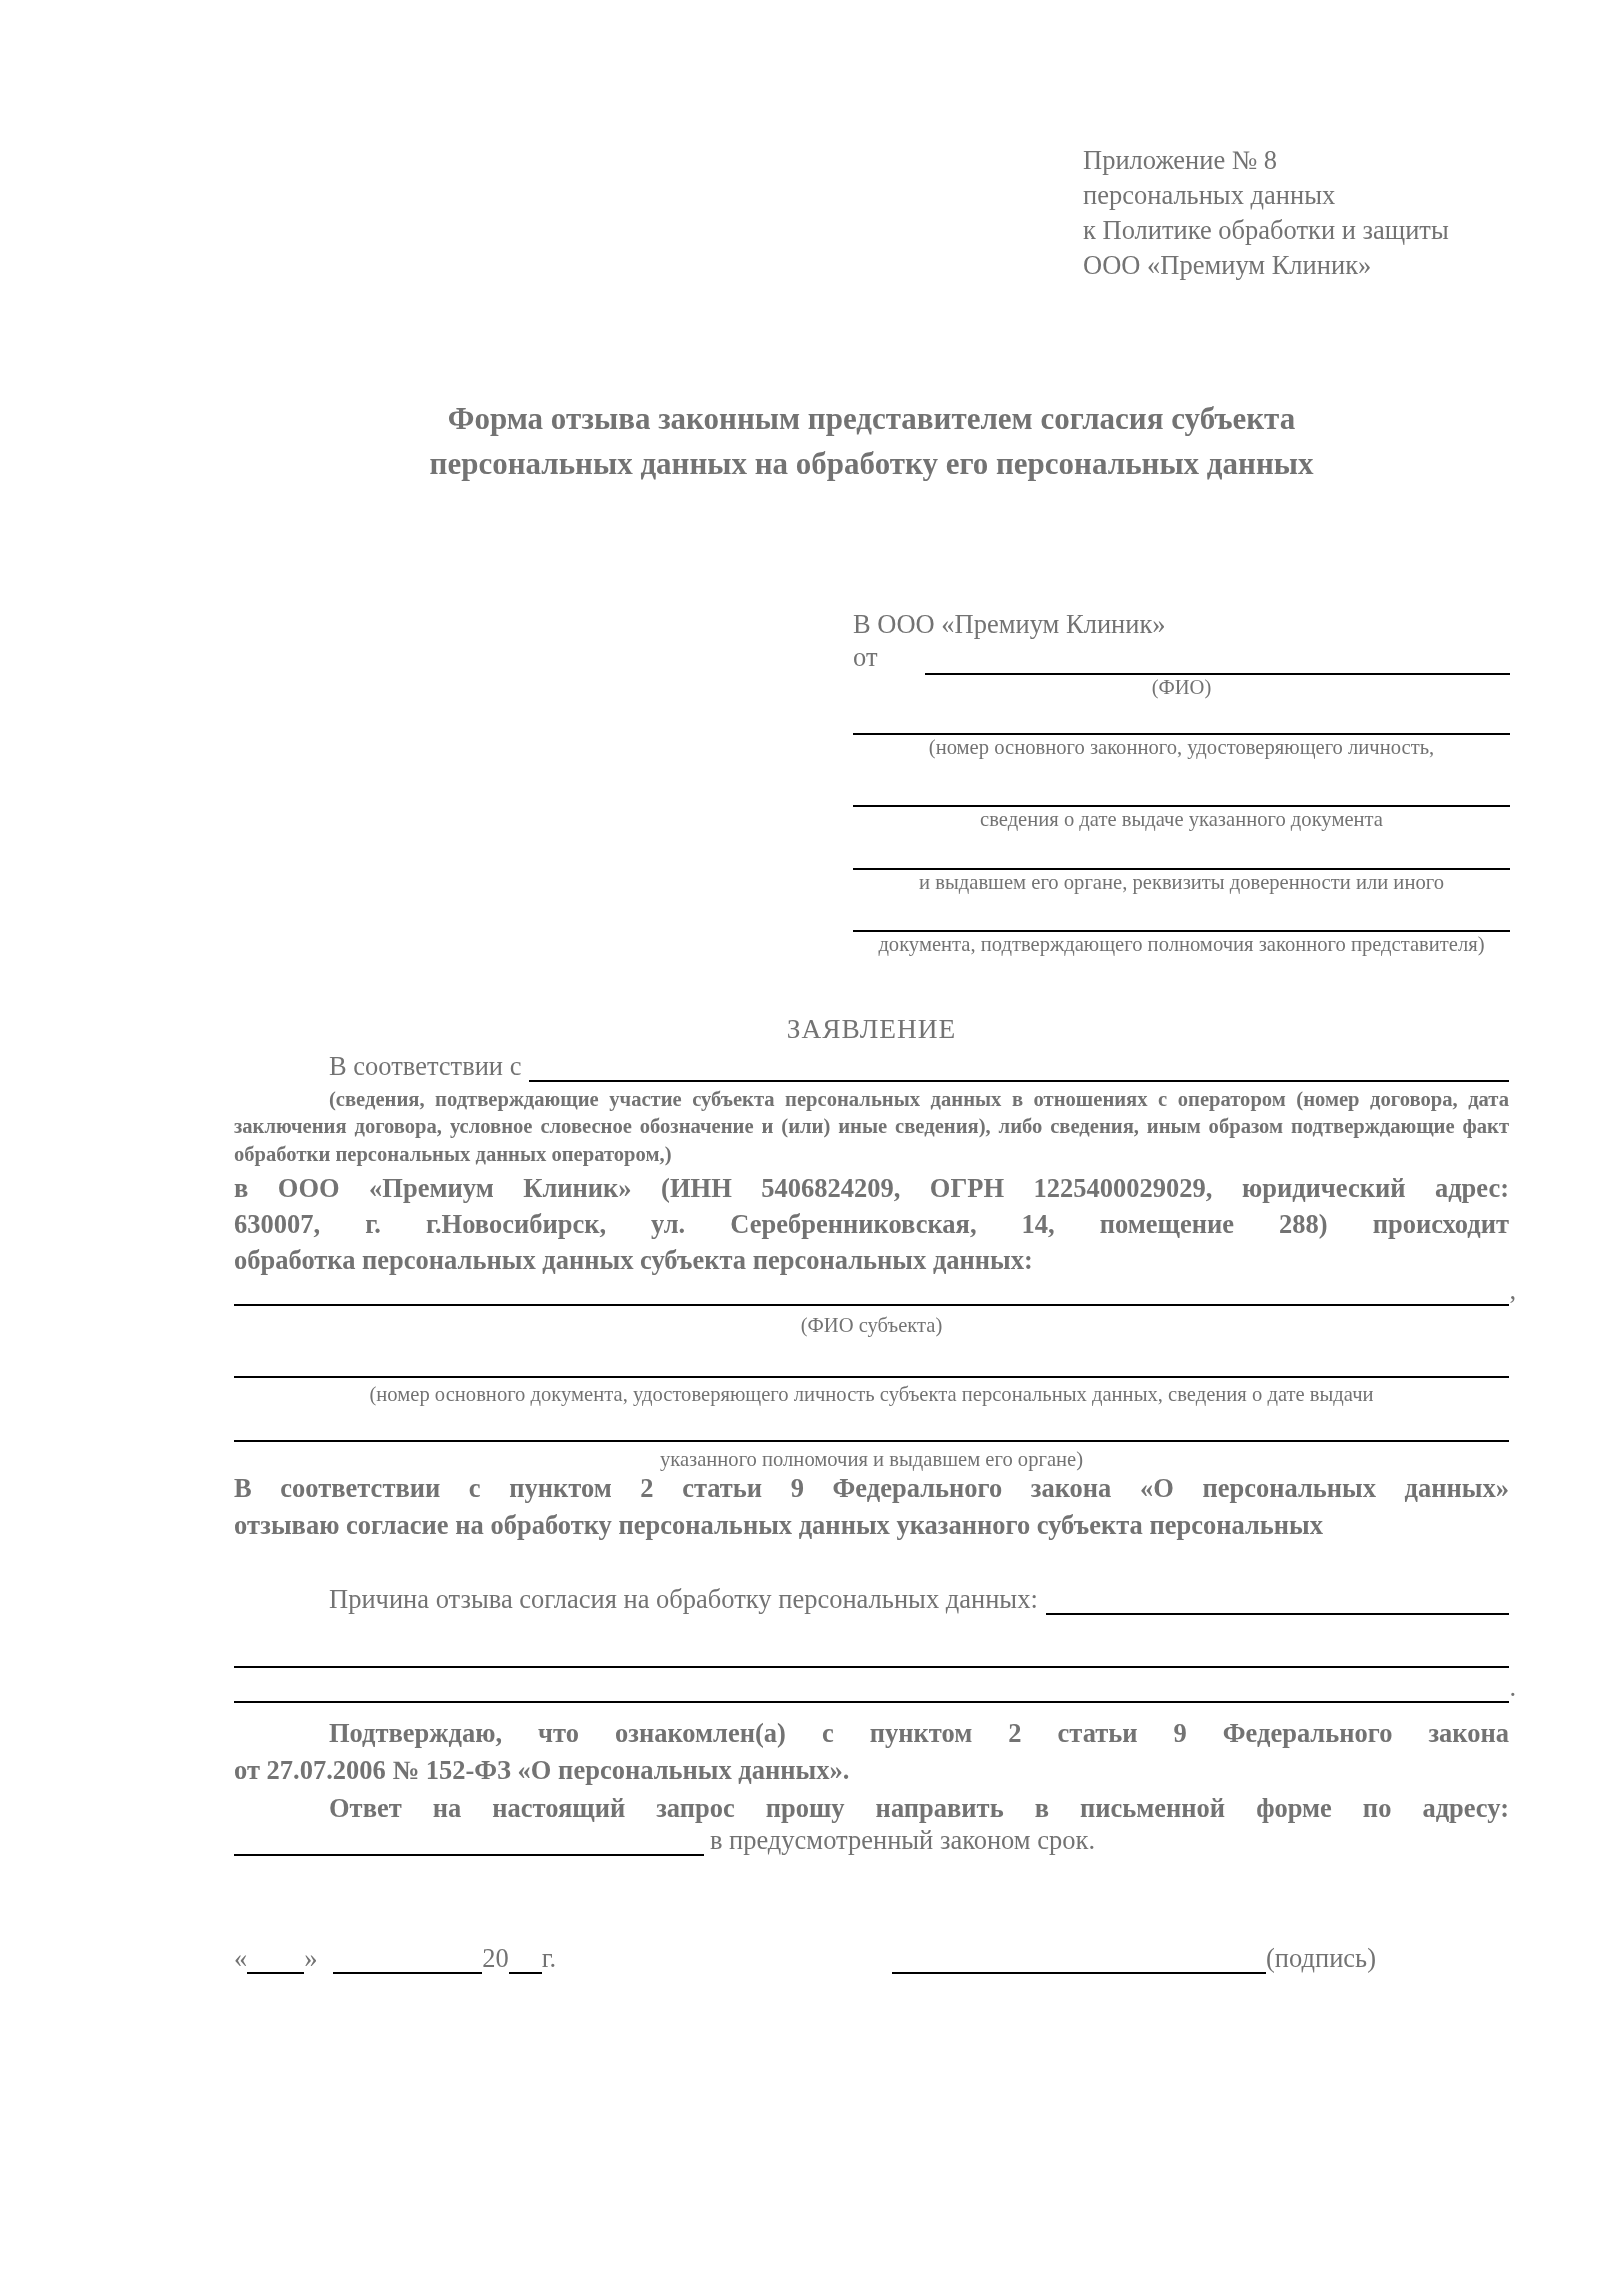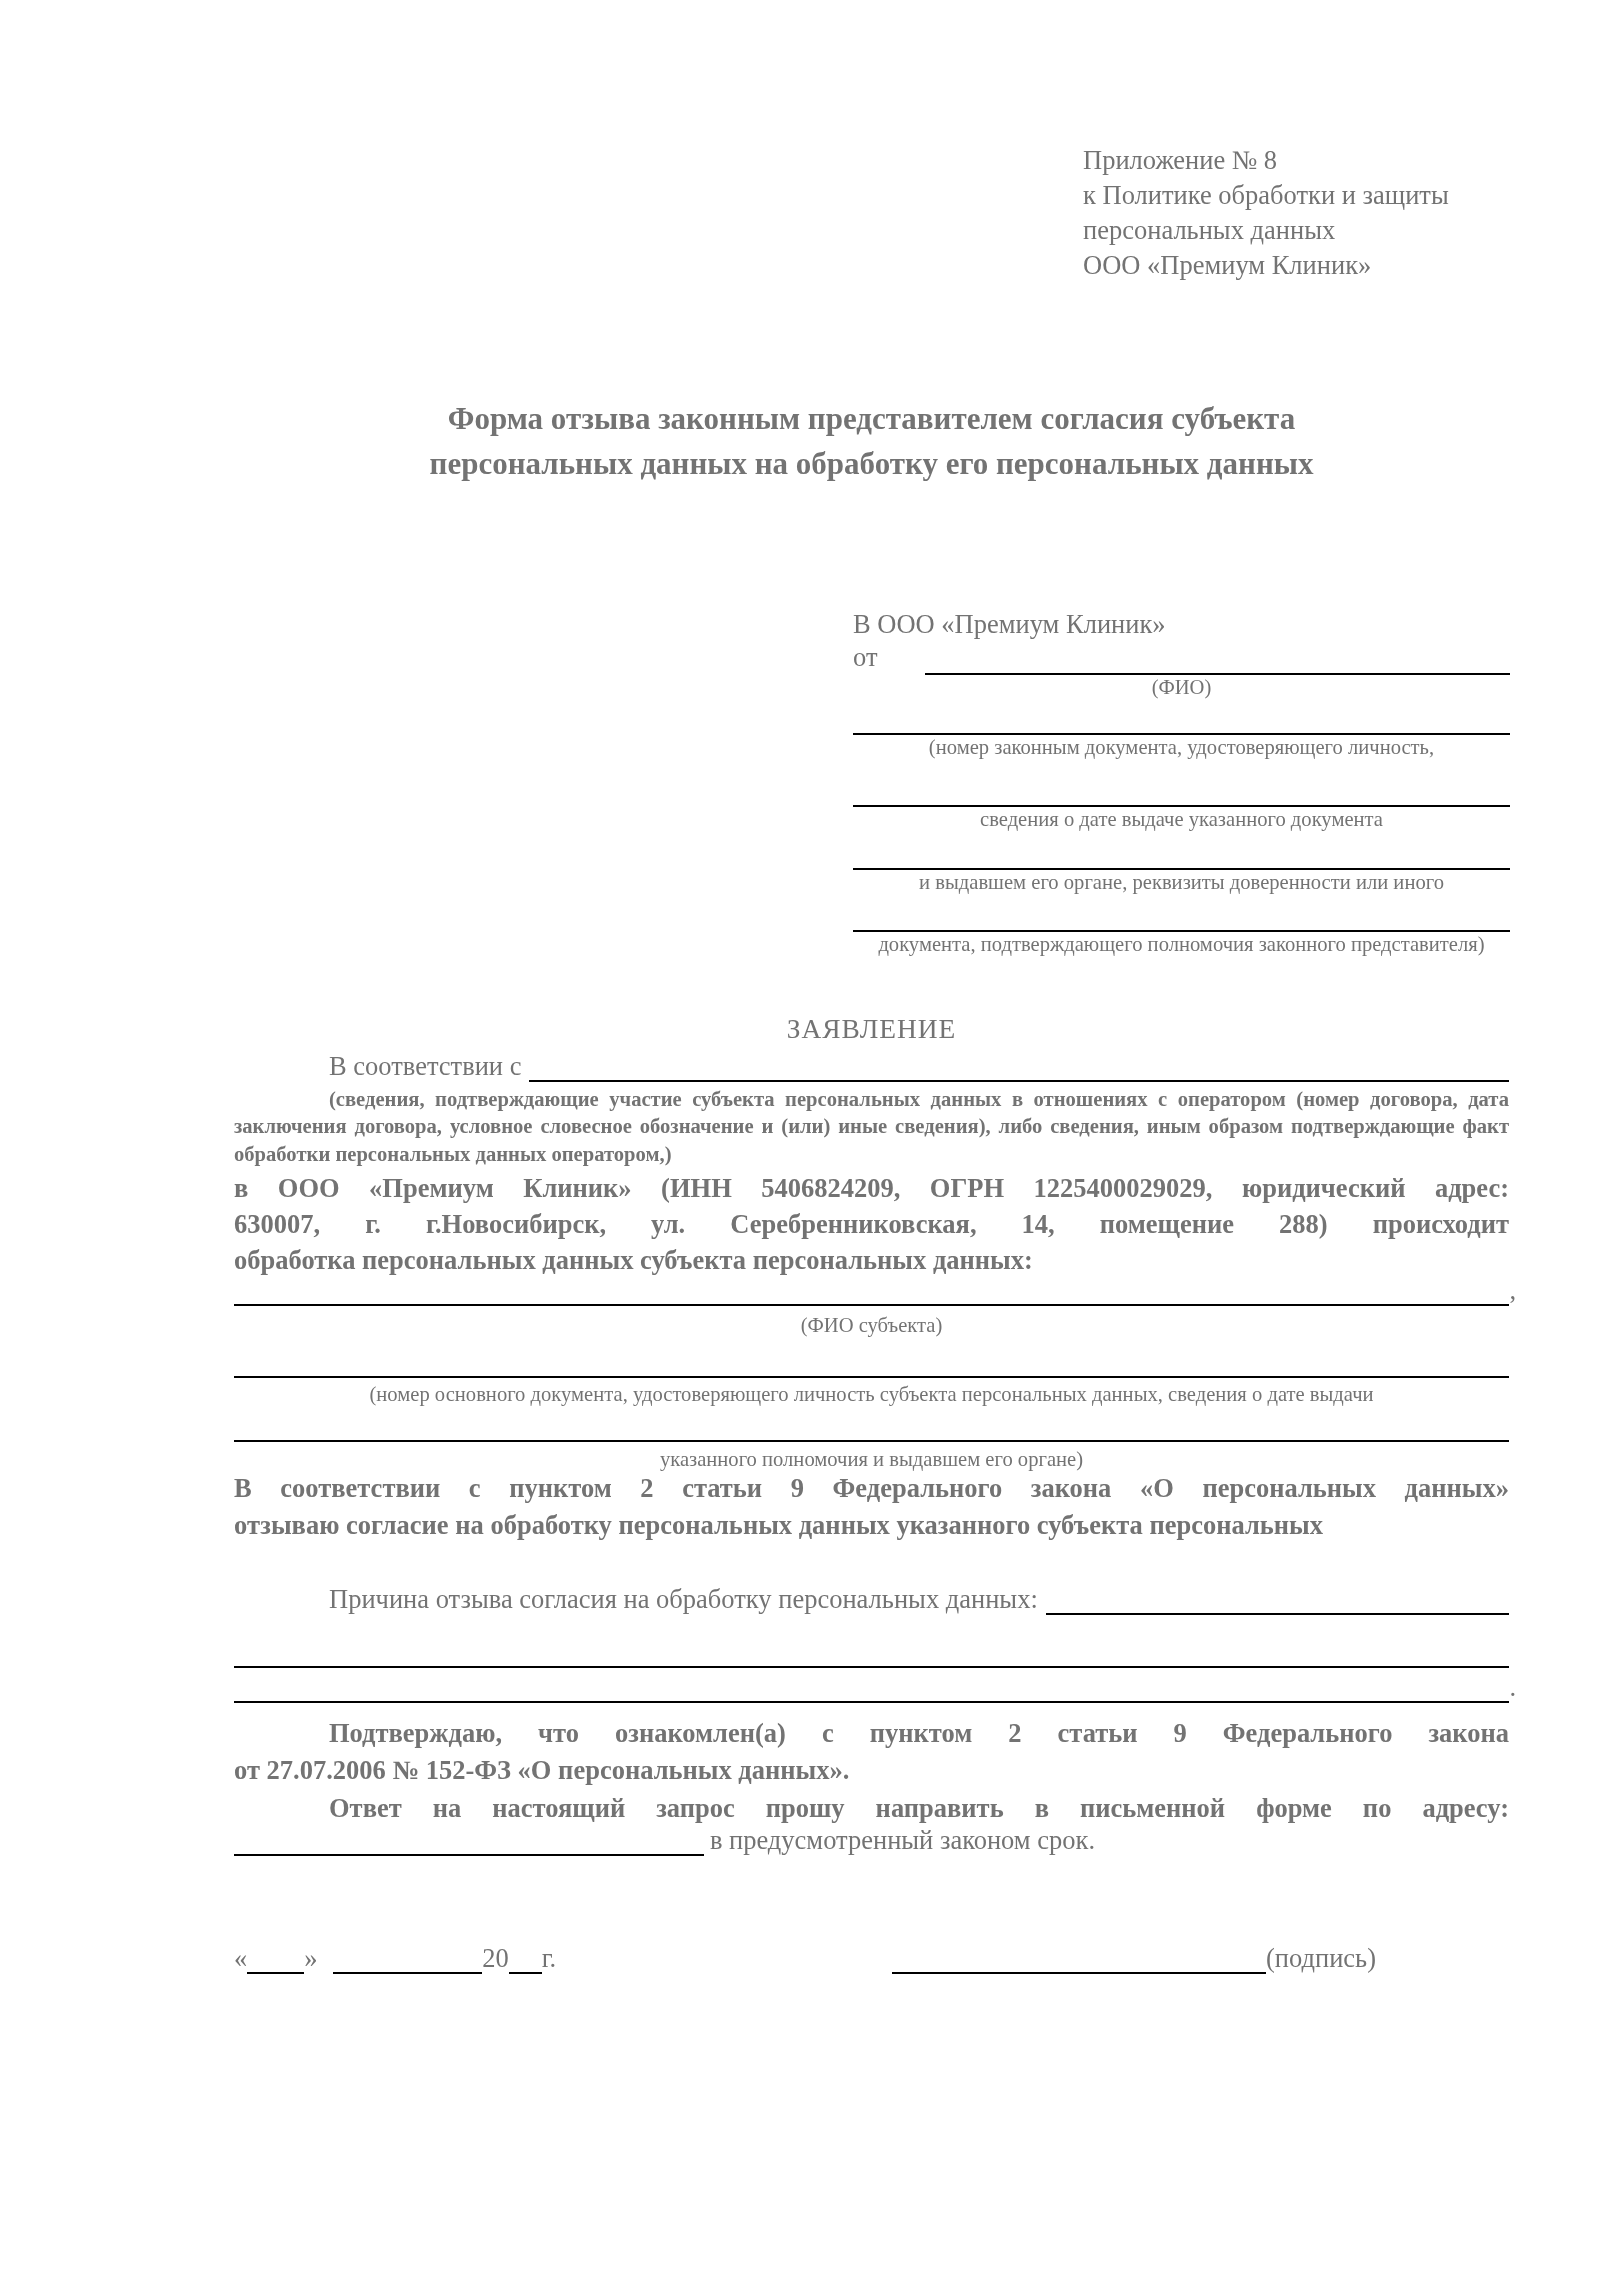--- a/index.html
+++ b/index.html
@@ -64,39 +64,39 @@
   .w55 { width:57px; } .w150 { width:149px; margin-left:15.7px; } .w34 { width:33px; }
   .w380 { width:374px; }
 </style>
 </head>
 <body>
 
 <div class="page">
 
   <div class="abs header-note">
       <div>Приложение № 8</div>
+      <div>персональных данных</div>
       <div>к Политике обработки и защиты</div>
-      <div>персональных данных</div>
       <div>ООО «Премиум Клиник»</div>
     </div>
 
   <div class="abs doc-title">
       <div>Форма отзыва законным представителем согласия субъекта</div>
       <div>персональных данных на обработку его персональных данных</div>
     </div>
 
   <div class="abs addressee">
     <div>В ООО «Премиум Клиник»</div>
     <div class="row from-row">
       <span class="label">от</span>
       <span class="fill"></span>
     </div>
     <div class="cap">(ФИО)</div>
     <div class="uline u-r1"></div>
-    <div class="cap">(номер законным документа, удостоверяющего личность,</div>
+    <div class="cap">(номер основного законного, удостоверяющего личность,</div>
     <div class="uline u-r2"></div>
     <div class="cap">сведения о дате выдаче указанного документа</div>
     <div class="uline u-r3"></div>
     <div class="cap">и выдавшем его органе, реквизиты доверенности или иного</div>
     <div class="uline u-r4"></div>
     <div class="cap">документа, подтверждающего полномочия законного представителя)</div>
   </div>
 
   <div class="abs heading">ЗАЯВЛЕНИЕ</div>
 

